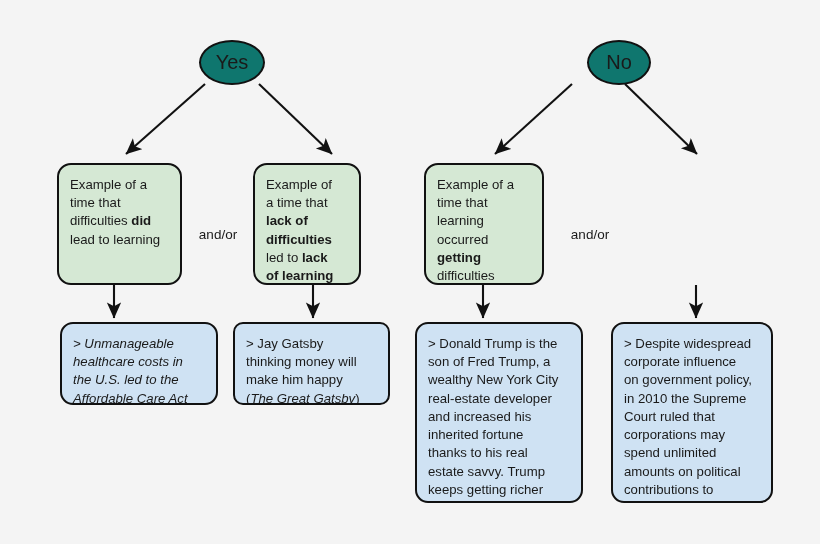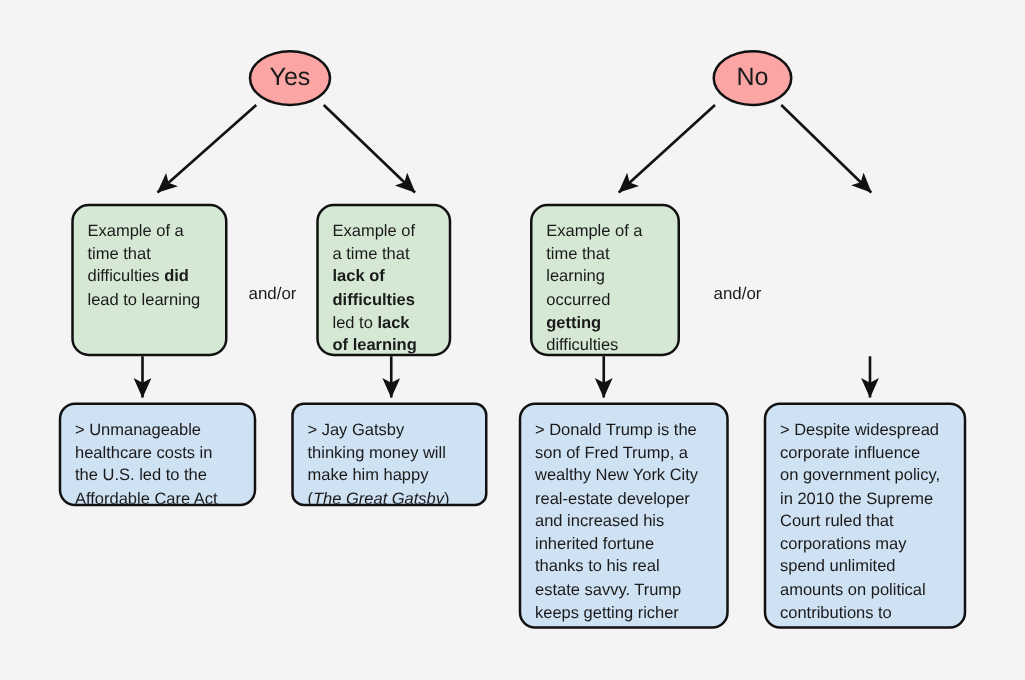--- a/index.html
+++ b/index.html
@@ -25,21 +25,21 @@
     left: 0;
     top: 0;
     width: 820px;
     height: 544px;
     pointer-events: none;
   }
 
   
   .ellipse {
     position: absolute;
-    background: #fca5a5;
+    background: #0f766e;
     border: 2.2px solid #111111;
     border-radius: 50%;
     display: flex;
     align-items: center;
     justify-content: center;
     font-size: 20px;
     color: #1a1a1a;
     box-sizing: border-box;
   }
 
@@ -98,21 +98,21 @@
     <line x1="114" y1="285" x2="114" y2="318" stroke="#111111" stroke-width="2.1" marker-end="url(#ah)"></line>
     <line x1="313" y1="285" x2="313" y2="318" stroke="#111111" stroke-width="2.1" marker-end="url(#ah)"></line>
     <line x1="483" y1="285" x2="483" y2="318" stroke="#111111" stroke-width="2.1" marker-end="url(#ah)"></line>
     <line x1="696" y1="285" x2="696" y2="318" stroke="#111111" stroke-width="2.1" marker-end="url(#ah)"></line>
   </svg>
 
   <div class="ellipse" style="left:199px; top:40px; width:66px; height:45px;">
     <span>Yes</span>
   </div>
 
-  <div class="ellipse" style="left:570px; top:40px; width:64px; height:45px;">
+  <div class="ellipse" style="left:587px; top:40px; width:64px; height:45px;">
     <span>No</span>
   </div>
 
   <div class="node green" style="left:57px; top:163px; width:125px; height:122px;">
     <span>Example of a time that difficulties <b>did</b> lead to learning</span>
   </div>
 
   <div class="node green" style="left:253px; top:163px; width:108px; height:122px;">
     <span>Example of a time that <b>lack of difficulties</b> led to <b>lack of learning</b></span>
   </div>
@@ -123,21 +123,21 @@
 
 
   <div class="andor" style="left:186px; top:212px; width:64px;">
     <span>and/or</span>
   </div>
 
   <div class="andor" style="left:556px; top:212px; width:68px;">
     <span>and/or</span>
   </div>
 
-  <div class="node blue" style="left:47px; top:322px; width:158px; height:83px;">
+  <div class="node blue" style="left:60px; top:322px; width:158px; height:83px;font-style:italic;">
     <span>&gt; Unmanageable healthcare costs in the U.S. led to the Affordable Care Act</span>
   </div>
 
   <div class="node blue" style="left:233px; top:322px; width:157px; height:83px;border-radius:10px;">
     <span>&gt; Jay Gatsby thinking money will make him happy (<i>The Great Gatsby</i>)</span>
   </div>
 
   <div class="node blue" style="left:415px; top:322px; width:168px; height:181px;">
     <span>&gt; Donald Trump is the son of Fred Trump, a wealthy New York City real-estate developer and increased his inherited fortune thanks to his real estate savvy. Trump keeps getting richer thanks to trophy New York properties.</span>
   </div>

